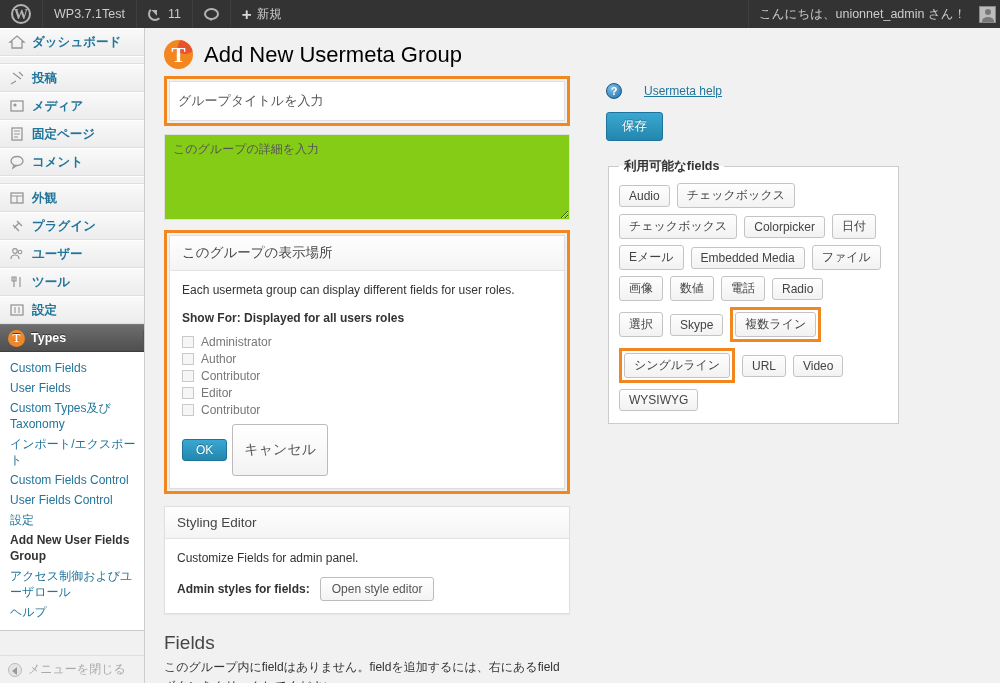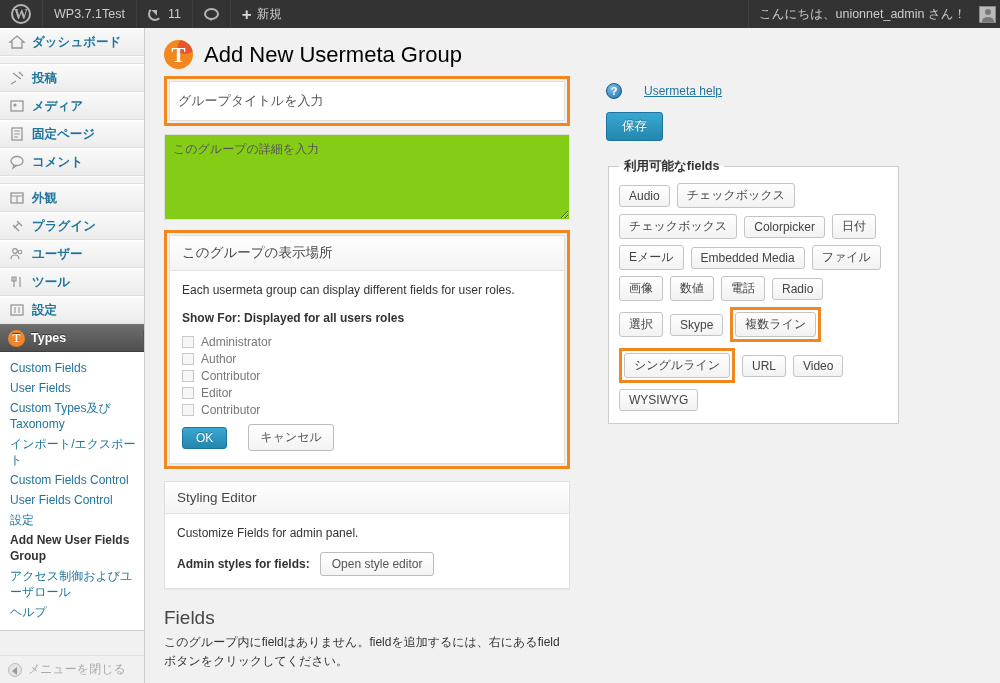--- a/index.html
+++ b/index.html
@@ -298,23 +298,23 @@
     font-size: 12px;
     cursor: pointer;
     text-shadow: 0 -1px 0 rgba(0,0,0,.3);
     font-family: "Liberation Sans", sans-serif;
   }
   .btn-secondary {
     background: linear-gradient(to bottom, #fff, #f3f3f3);
     border: 1px solid #bbb;
     color: #555;
     border-radius: 3px;
-    padding: 4px 11px;
-    font-size: 12px;
-    margin-left: 21px;
+    padding: 16px 11px;
+    font-size: 14px;
+    margin-left: 5px;
     cursor: pointer;
     font-family: "Liberation Sans", sans-serif;
   }
   .styling-row { display: flex; align-items: center; }
   .styling-row b { font-size: 12px; color: #333; margin-right: 10px; }
   .btn-openstyle {
     background: linear-gradient(to bottom, #fff, #f3f3f3);
     border: 1px solid #bbb;
     border-radius: 3px;
     padding: 4px 11px;

